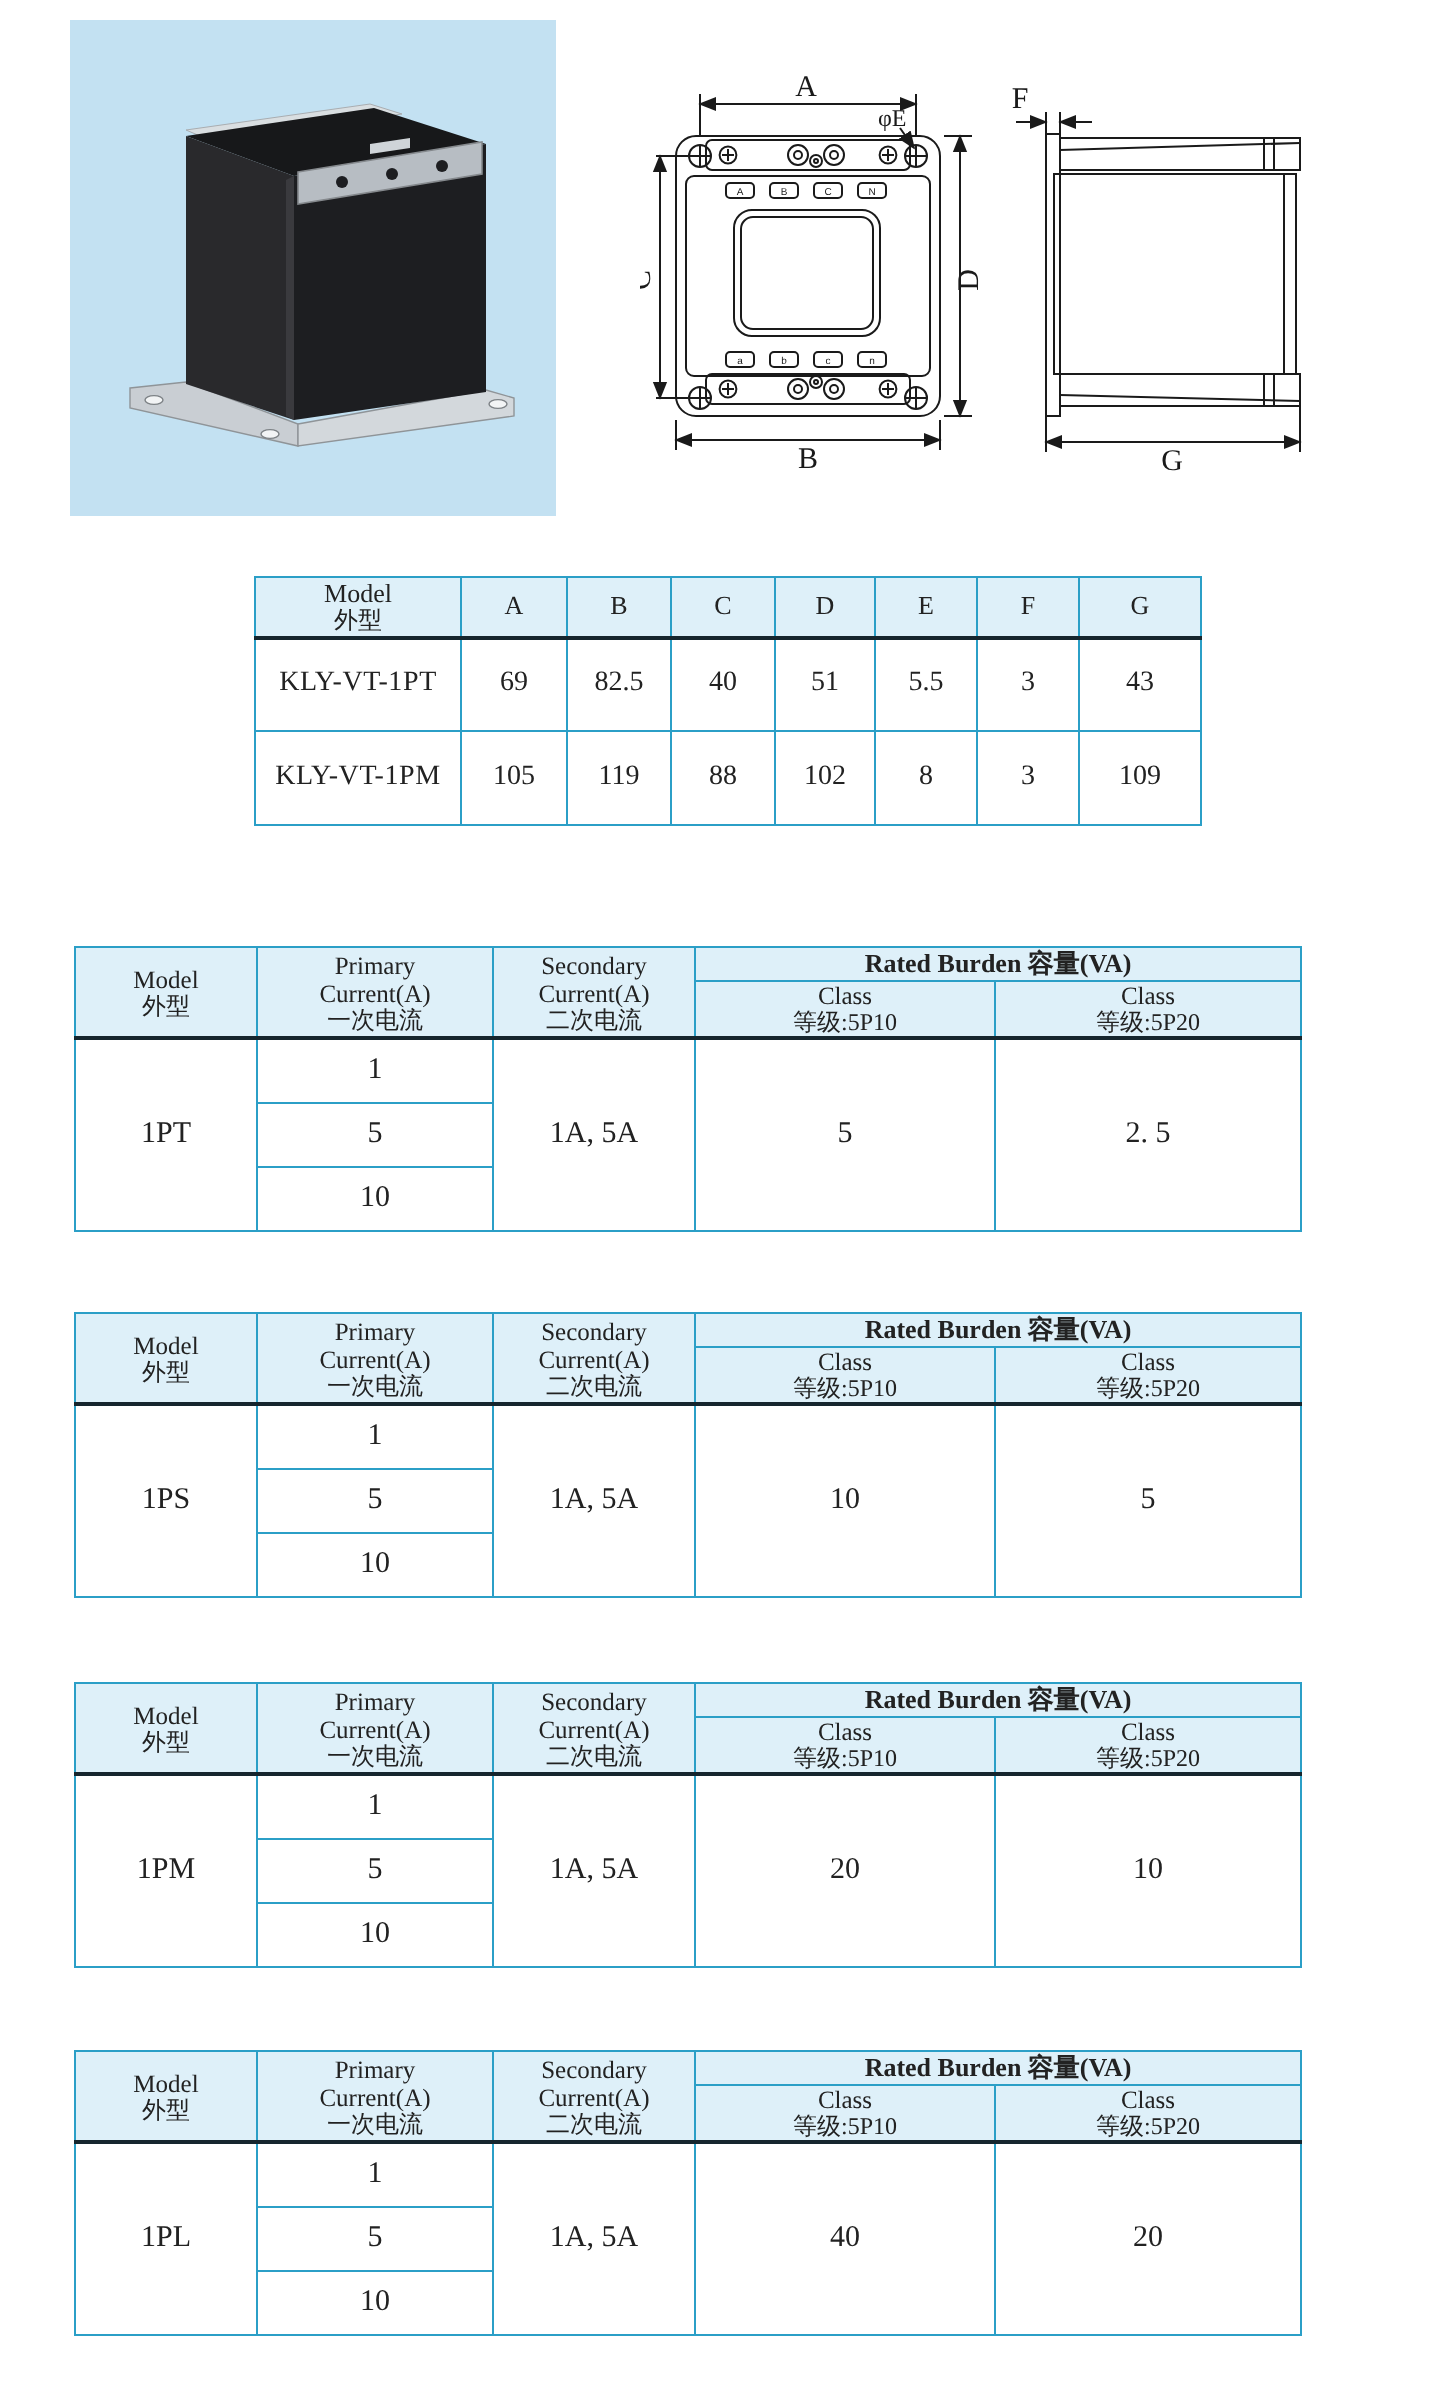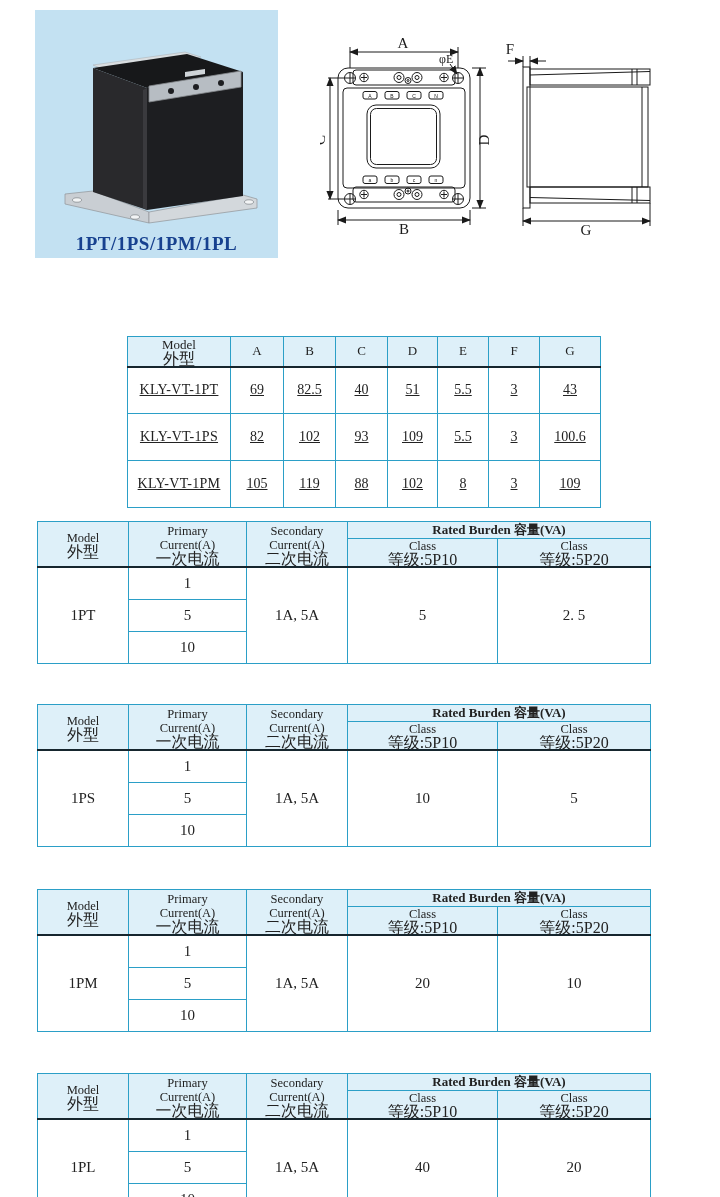--- a/index.html
+++ b/index.html
@@ -26,30 +26,30 @@
 
   
   .drawing{position:absolute;left:320px;top:18px;width:400px;height:220px;}
   .drawing svg{display:block;}
   .dw{stroke:var(--ink);stroke-width:1;fill:none;}
   .dwt{font-family:"Liberation Serif",serif;font-size:15px;fill:var(--ink);stroke:none;}
   .dwt-small{font-family:"Liberation Serif",serif;font-size:12px;fill:var(--ink);stroke:none;}
   .tbox{font-family:"Liberation Sans",sans-serif;font-size:5px;fill:var(--ink);stroke:none;}
 
   
-  table{border-collapse:collapse;table-layout:fixed;margin-top:48px;}
+  table{border-collapse:collapse;table-layout:fixed;}
   th,td{padding:0;text-align:center;vertical-align:middle;font-weight:normal;}
-  .zh{font-size:16px;line-height:13px;}
+  .zh{font-size:12px;line-height:13px;}
 
   
   .dim{position:absolute;left:127px;top:288px;width:473px;border:1px solid var(--teal);}
   .dim th,.dim td{border:1px solid var(--teal);font-size:14px;}
   .dim tr.dh{height:30px;}
   .dim tr.dh th{background:var(--hbg);border-bottom:2px solid var(--dark);font-size:13px;line-height:14px;}
-  .dim tr.dr{height:47px;text-decoration:underline;}
+  .dim tr.dr{height:47px;}
   .dim td.mod{font-size:14px;letter-spacing:.3px;}
 
   
   .spec{position:absolute;left:37px;width:613px;border:1px solid var(--teal);}
   .spec th,.spec td{border-left:1px solid var(--teal);border-right:1px solid var(--teal);}
   .spec tr.h1{height:17px;}
   .spec tr.h2{height:28px;}
   .spec tr.br{height:32px;}
   .spec th{background:var(--hbg);font-size:12.5px;line-height:14px;border-bottom:2px solid var(--dark);}
   .spec th.burden{border-bottom:1px solid var(--teal);font-size:13px;font-weight:bold;}
@@ -76,21 +76,20 @@
       <polygon points="58,58 112,78 112,200 58,182" fill="#29292c"></polygon>
       <polygon points="112,78 208,62 208,186 112,200" fill="#1d1e21"></polygon>
       <polygon points="108,80 112,78 112,200 108,198" fill="#3a3a3e"></polygon>
 
       <polygon points="114,76 206,61 206,77 114,92" fill="#b7bdc3" stroke="#85898d" stroke-width="0.8"></polygon>
       <circle cx="136" cy="81" r="3" fill="#1d1e21"></circle>
       <circle cx="161" cy="77" r="3" fill="#1d1e21"></circle>
       <circle cx="186" cy="73" r="3" fill="#1d1e21"></circle>
       <polygon points="150,62 170,59 170,64 150,67" fill="#cfd4d8"></polygon>
     </svg>
-    <div class="photo-label">1PT/1PS/1PM/1PL</div>
   </div>
 
   <div class="drawing">
     <svg width="400" height="220" viewBox="0 0 400 220">
       <defs>
         <marker id="ar" viewBox="0 0 10 10" refX="9" refY="5" markerWidth="9" markerHeight="9" orient="auto-start-reverse">
           <path d="M0,1 L10,5 L0,9 z" fill="#1a1a1a"></path>
         </marker>
       </defs>
 
@@ -244,30 +243,20 @@
       <td class="mod">KLY-VT-1PT</td>
       <td>69</td>
       <td>82.5</td>
       <td>40</td>
       <td>51</td>
       <td>5.5</td>
       <td>3</td>
       <td>43</td>
     </tr>
     <tr class="dr">
-      <td class="mod">KLY-VT-1PS</td>
-      <td>82</td>
-      <td>102</td>
-      <td>93</td>
-      <td>109</td>
-      <td>5.5</td>
-      <td>3</td>
-      <td>100.6</td>
-    </tr>
-    <tr class="dr">
       <td class="mod">KLY-VT-1PM</td>
       <td>105</td>
       <td>119</td>
       <td>88</td>
       <td>102</td>
       <td>8</td>
       <td>3</td>
       <td>109</td>
     </tr>
   </tbody>

